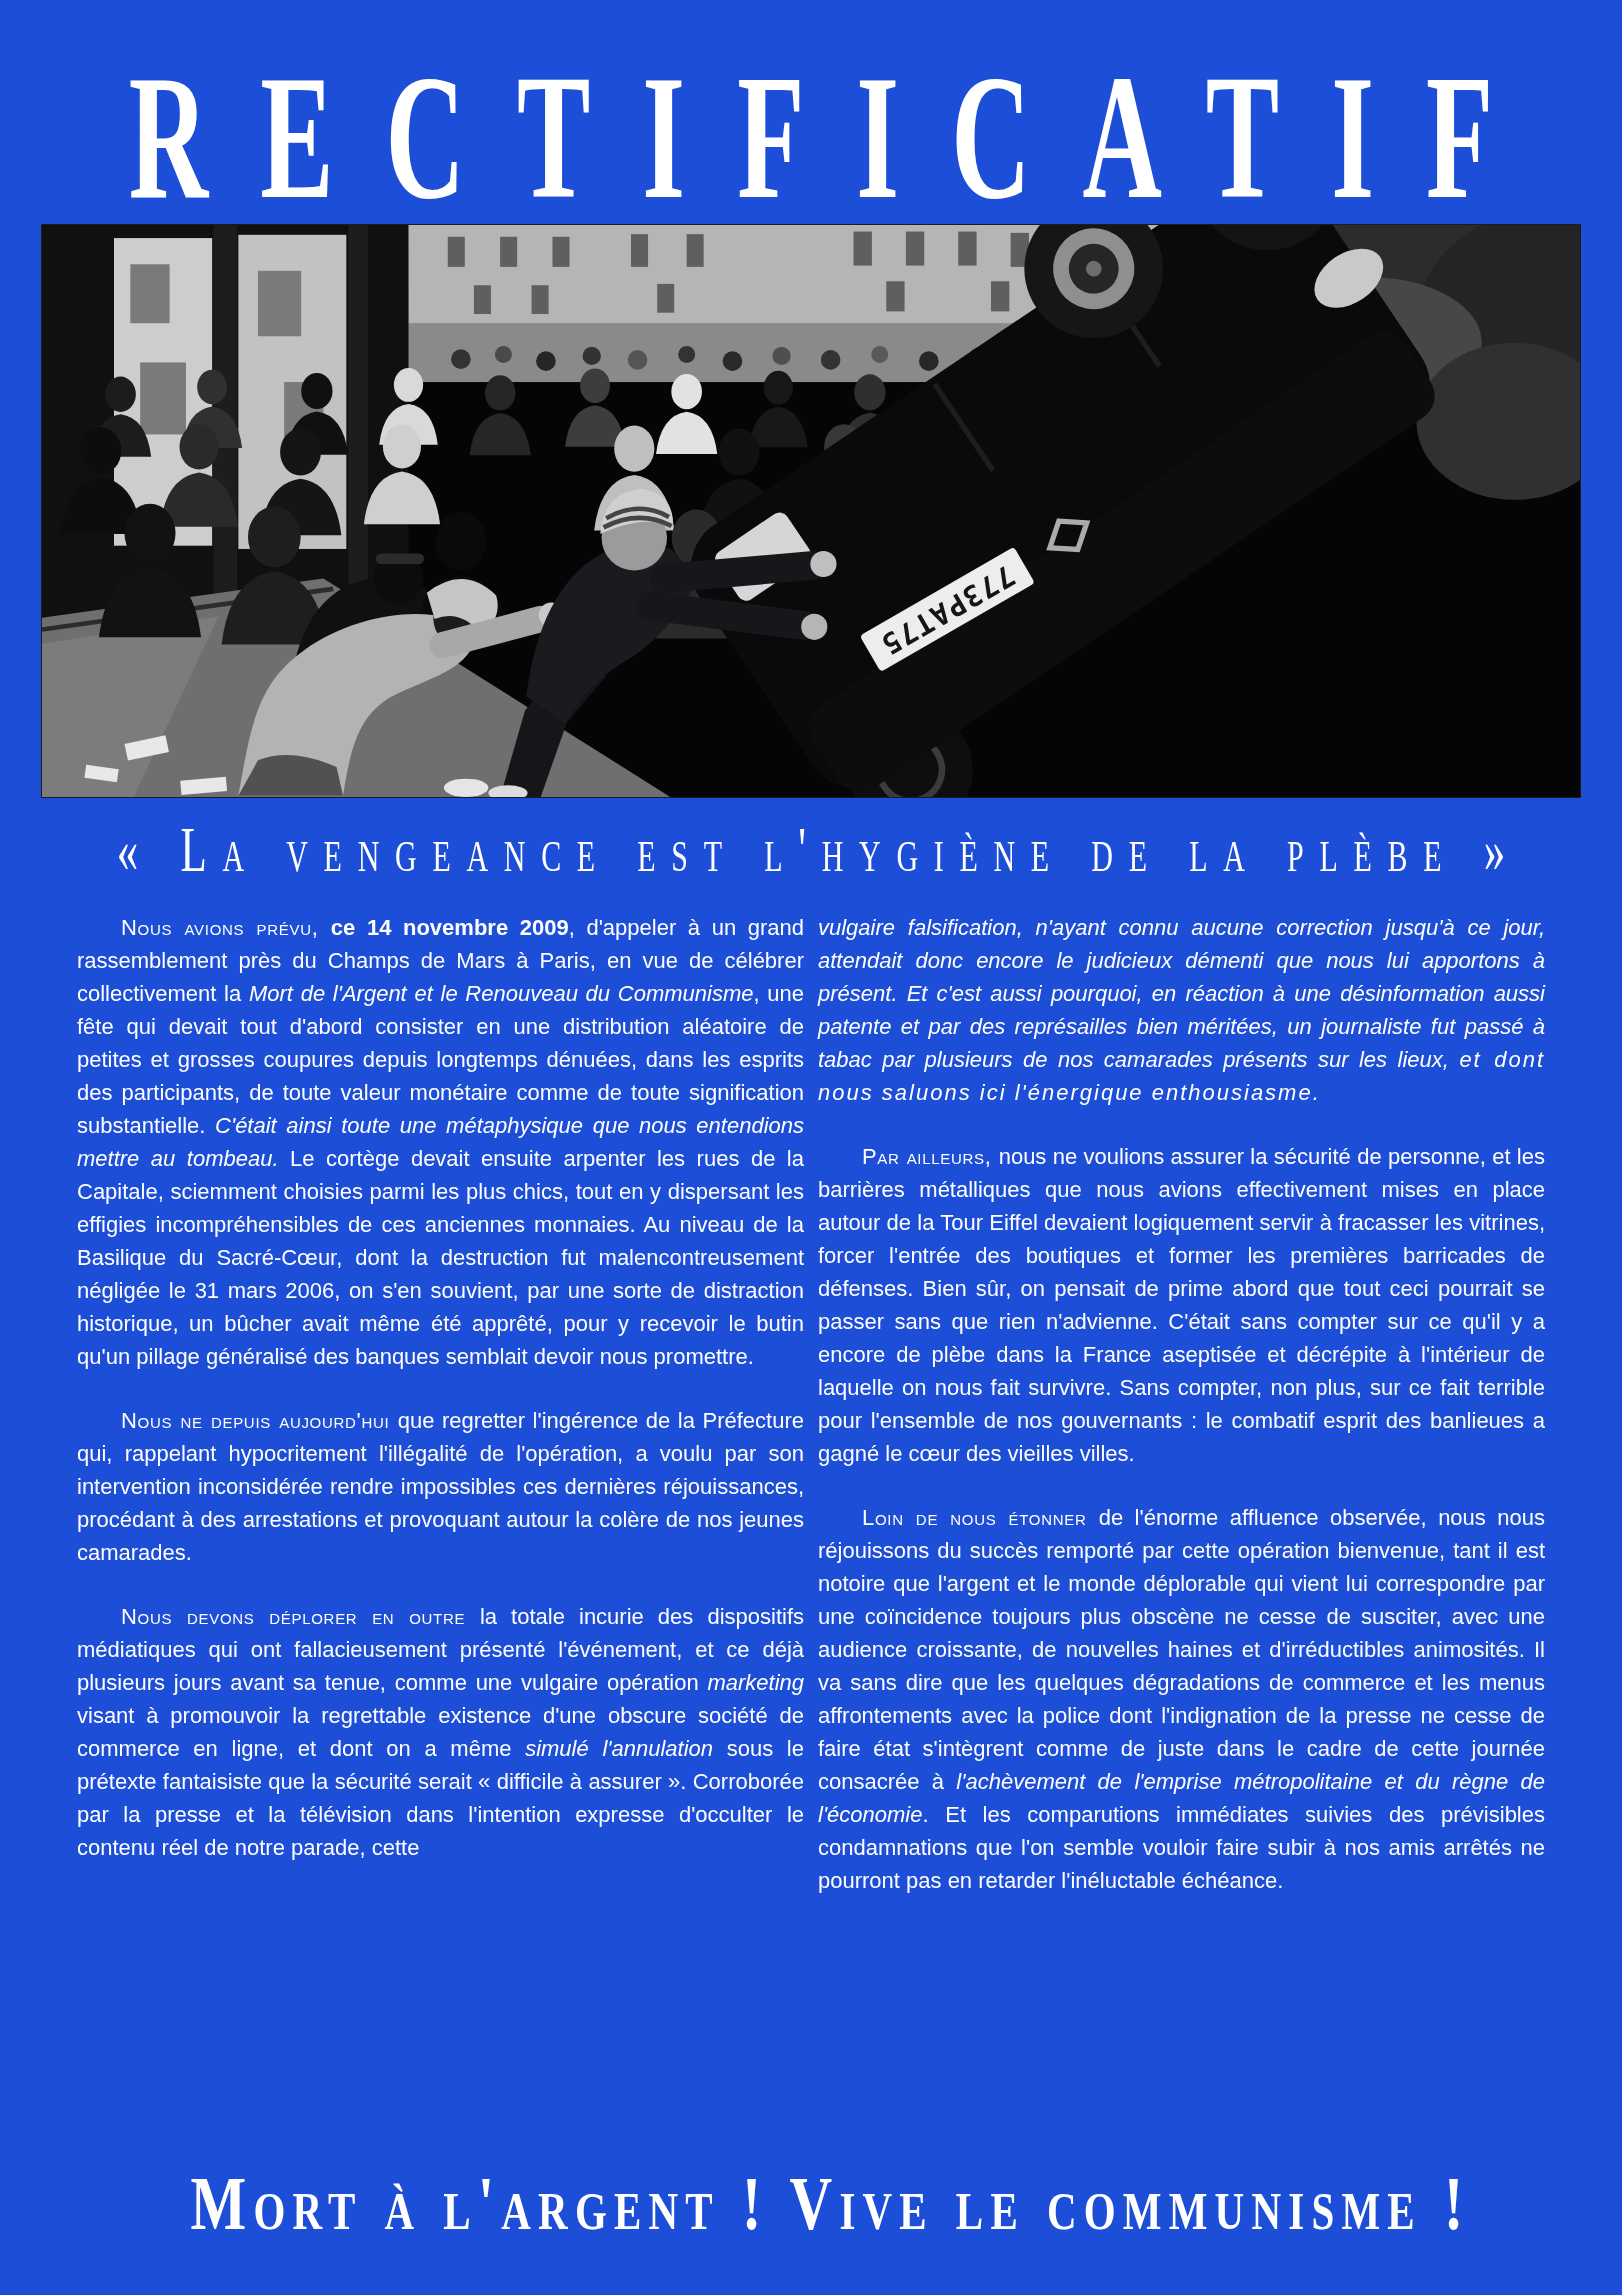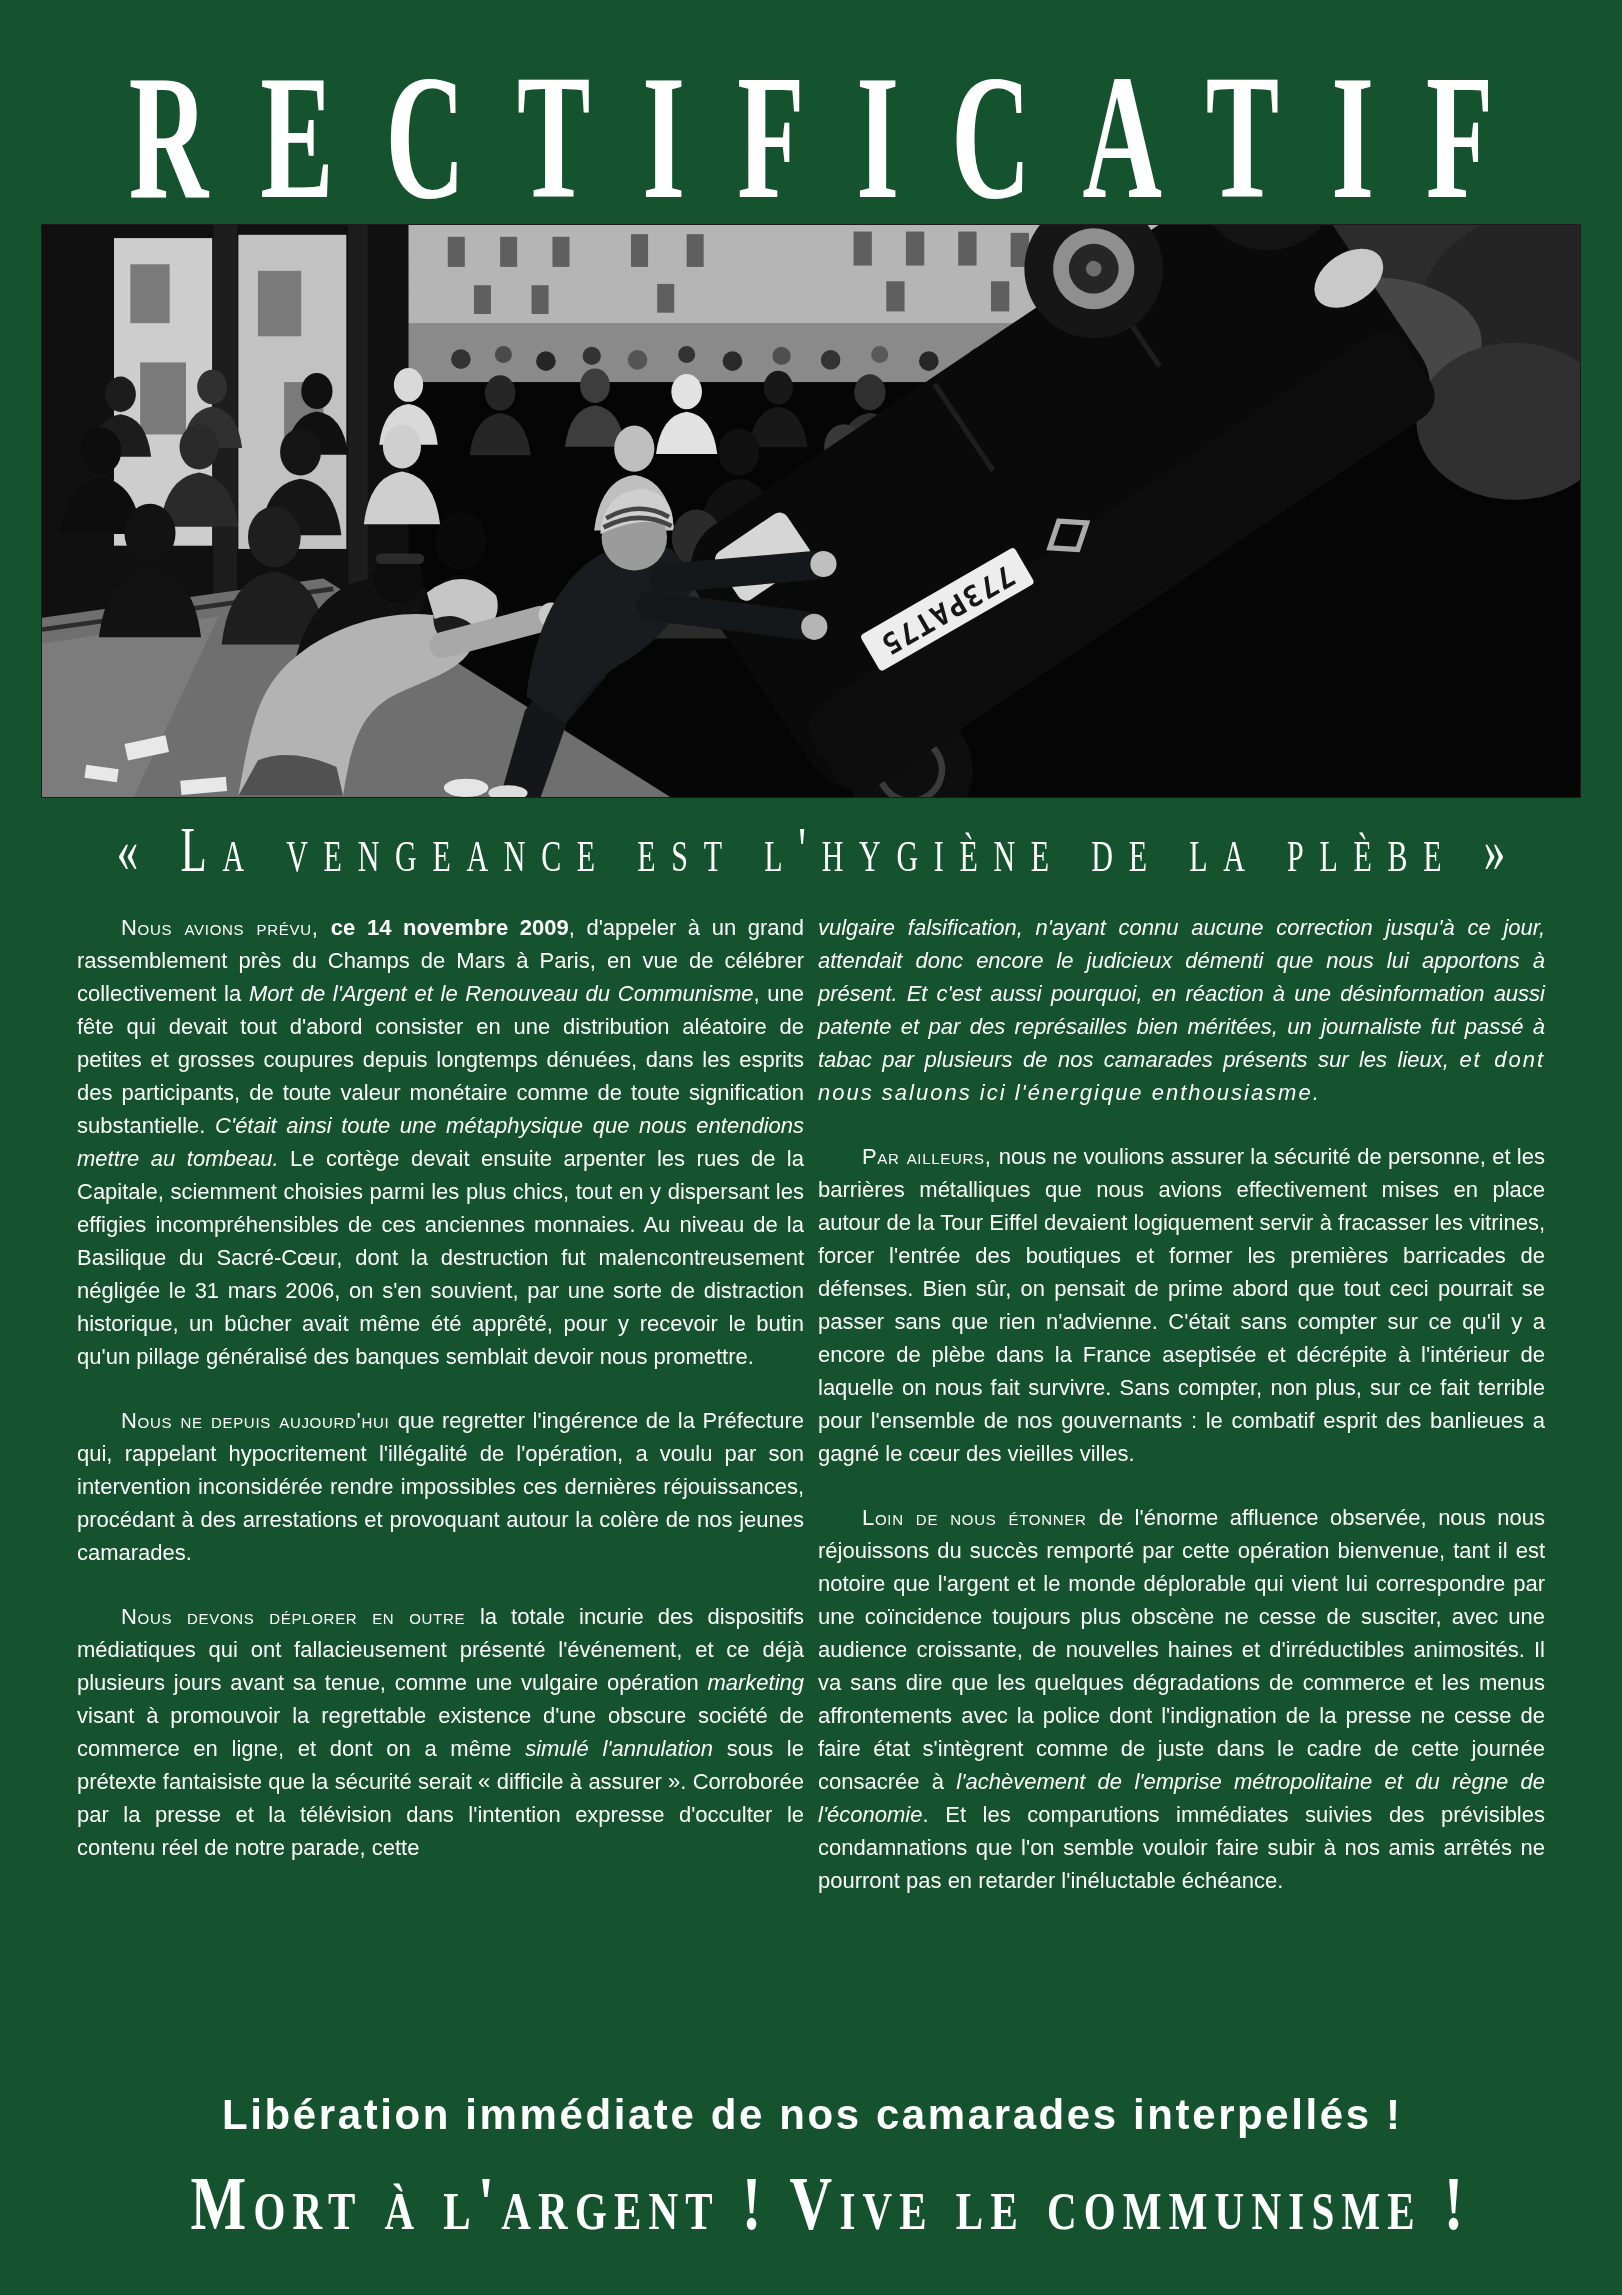--- a/index.html
+++ b/index.html
@@ -1,16 +1,16 @@
 <!DOCTYPE html>
 <html style="font-size:10.5px"><head>
 <meta charset="utf-8">
 <style>
   html,body{margin:0;padding:0;background:#000;}
-  .page{position:relative;width:1622px;height:2295px;background:#14532d;color:#fff;overflow:hidden;
+  .page{position:relative;width:1622px;height:2295px;background:#1d4ed8;color:#fff;overflow:hidden;
         font-family:"Liberation Sans",sans-serif;}
 
   
   .title-wrap{position:absolute;top:48px;left:0;width:100%;text-align:center;}
   .title-text{display:inline-block;font-family:"Liberation Serif",serif;font-weight:bold;
               font-size:110px;line-height:1;letter-spacing:52px;margin-right:-52px;
               white-space:nowrap;transform:scaleY(1.62);transform-origin:center top;}
 
   
   .photo{position:absolute;left:42px;top:225px;width:1538px;height:572px;background:#050505;
@@ -243,21 +243,18 @@
       <p><span class="seg-smallcaps">Nous ne depuis aujourd'hui </span><span class="seg-normal">que regretter l'ingérence de la Préfecture qui, rappelant hypocritement l'illégalité de l'opération, a voulu par son intervention inconsidérée rendre impossibles ces dernières réjouissances, procédant à des arrestations et provoquant autour la colère de nos jeunes camarades.</span></p>
       <p><span class="seg-smallcaps">Nous devons déplorer en outre </span><span class="seg-normal">la totale incurie des dispositifs médiatiques qui ont fallacieusement présenté l'événement, et ce déjà plusieurs jours avant sa tenue, comme une vulgaire opération </span><span class="seg-italic">marketing</span><span class="seg-normal"> visant à promouvoir la regrettable existence d'une obscure société de commerce en ligne, et dont on a même </span><span class="seg-italic">simulé l'annulation</span><span class="seg-normal"> sous le prétexte fantaisiste que la sécurité serait « difficile à assurer ». Corroborée par la presse et la télévision dans l'intention expresse d'occulter le contenu réel de notre parade, cette</span></p>
     </div>
     <div class="col">
       <p class="no-indent"><span class="seg-normal">vulgaire falsification, n'ayant connu aucune correction jusqu'à ce jour, attendait donc encore le judicieux démenti que nous lui apportons à présent. Et c'est aussi pourquoi, en réaction à une désinformation aussi patente et par des représailles bien méritées, un journaliste fut passé à tabac par plusieurs de nos camarades présents sur les lieux, </span><span class="seg-spaced">et dont nous saluons ici l'énergique enthousiasme.</span></p>
       <p><span class="seg-smallcaps">Par ailleurs, </span><span class="seg-normal">nous ne voulions assurer la sécurité de personne, et les barrières métalliques que nous avions effectivement mises en place autour de la Tour Eiffel devaient logiquement servir à fracasser les vitrines, forcer l'entrée des boutiques et former les premières barricades de défenses. Bien sûr, on pensait de prime abord que tout ceci pourrait se passer sans que rien n'advienne. C'était sans compter sur ce qu'il y a encore de plèbe dans la France aseptisée et décrépite à l'intérieur de laquelle on nous fait survivre. Sans compter, non plus, sur ce fait terrible pour l'ensemble de nos gouvernants : le combatif esprit des banlieues a gagné le cœur des vieilles villes.</span></p>
       <p><span class="seg-smallcaps">Loin de nous étonner </span><span class="seg-normal">de l'énorme affluence observée, nous nous réjouissons du succès remporté par cette opération bienvenue, tant il est notoire que l'argent et le monde déplorable qui vient lui correspondre par une coïncidence toujours plus obscène ne cesse de susciter, avec une audience croissante, de nouvelles haines et d'irréductibles animosités. Il va sans dire que les quelques dégradations de commerce et les menus affrontements avec la police dont l'indignation de la presse ne cesse de faire état s'intègrent comme de juste dans le cadre de cette journée consacrée à </span><span class="seg-italic">l'achèvement de l'emprise métropolitaine et du règne de l'économie</span><span class="seg-normal">. Et les comparutions immédiates suivies des prévisibles condamnations que l'on semble vouloir faire subir à nos amis arrêtés ne pourront pas en retarder l'inéluctable échéance.</span></p>
     </div>
   </div>
 
-  <div class="slogan1-wrap">
-    <span class="slogan1-text">Libération immédiate de nos camarades interpellés !</span>
-  </div>
   <div class="slogan2-wrap">
     <span class="slogan2-text">Mort à l'argent ! Vive le communisme !</span>
   </div>
 
 </div>
 
 
 </body></html>

